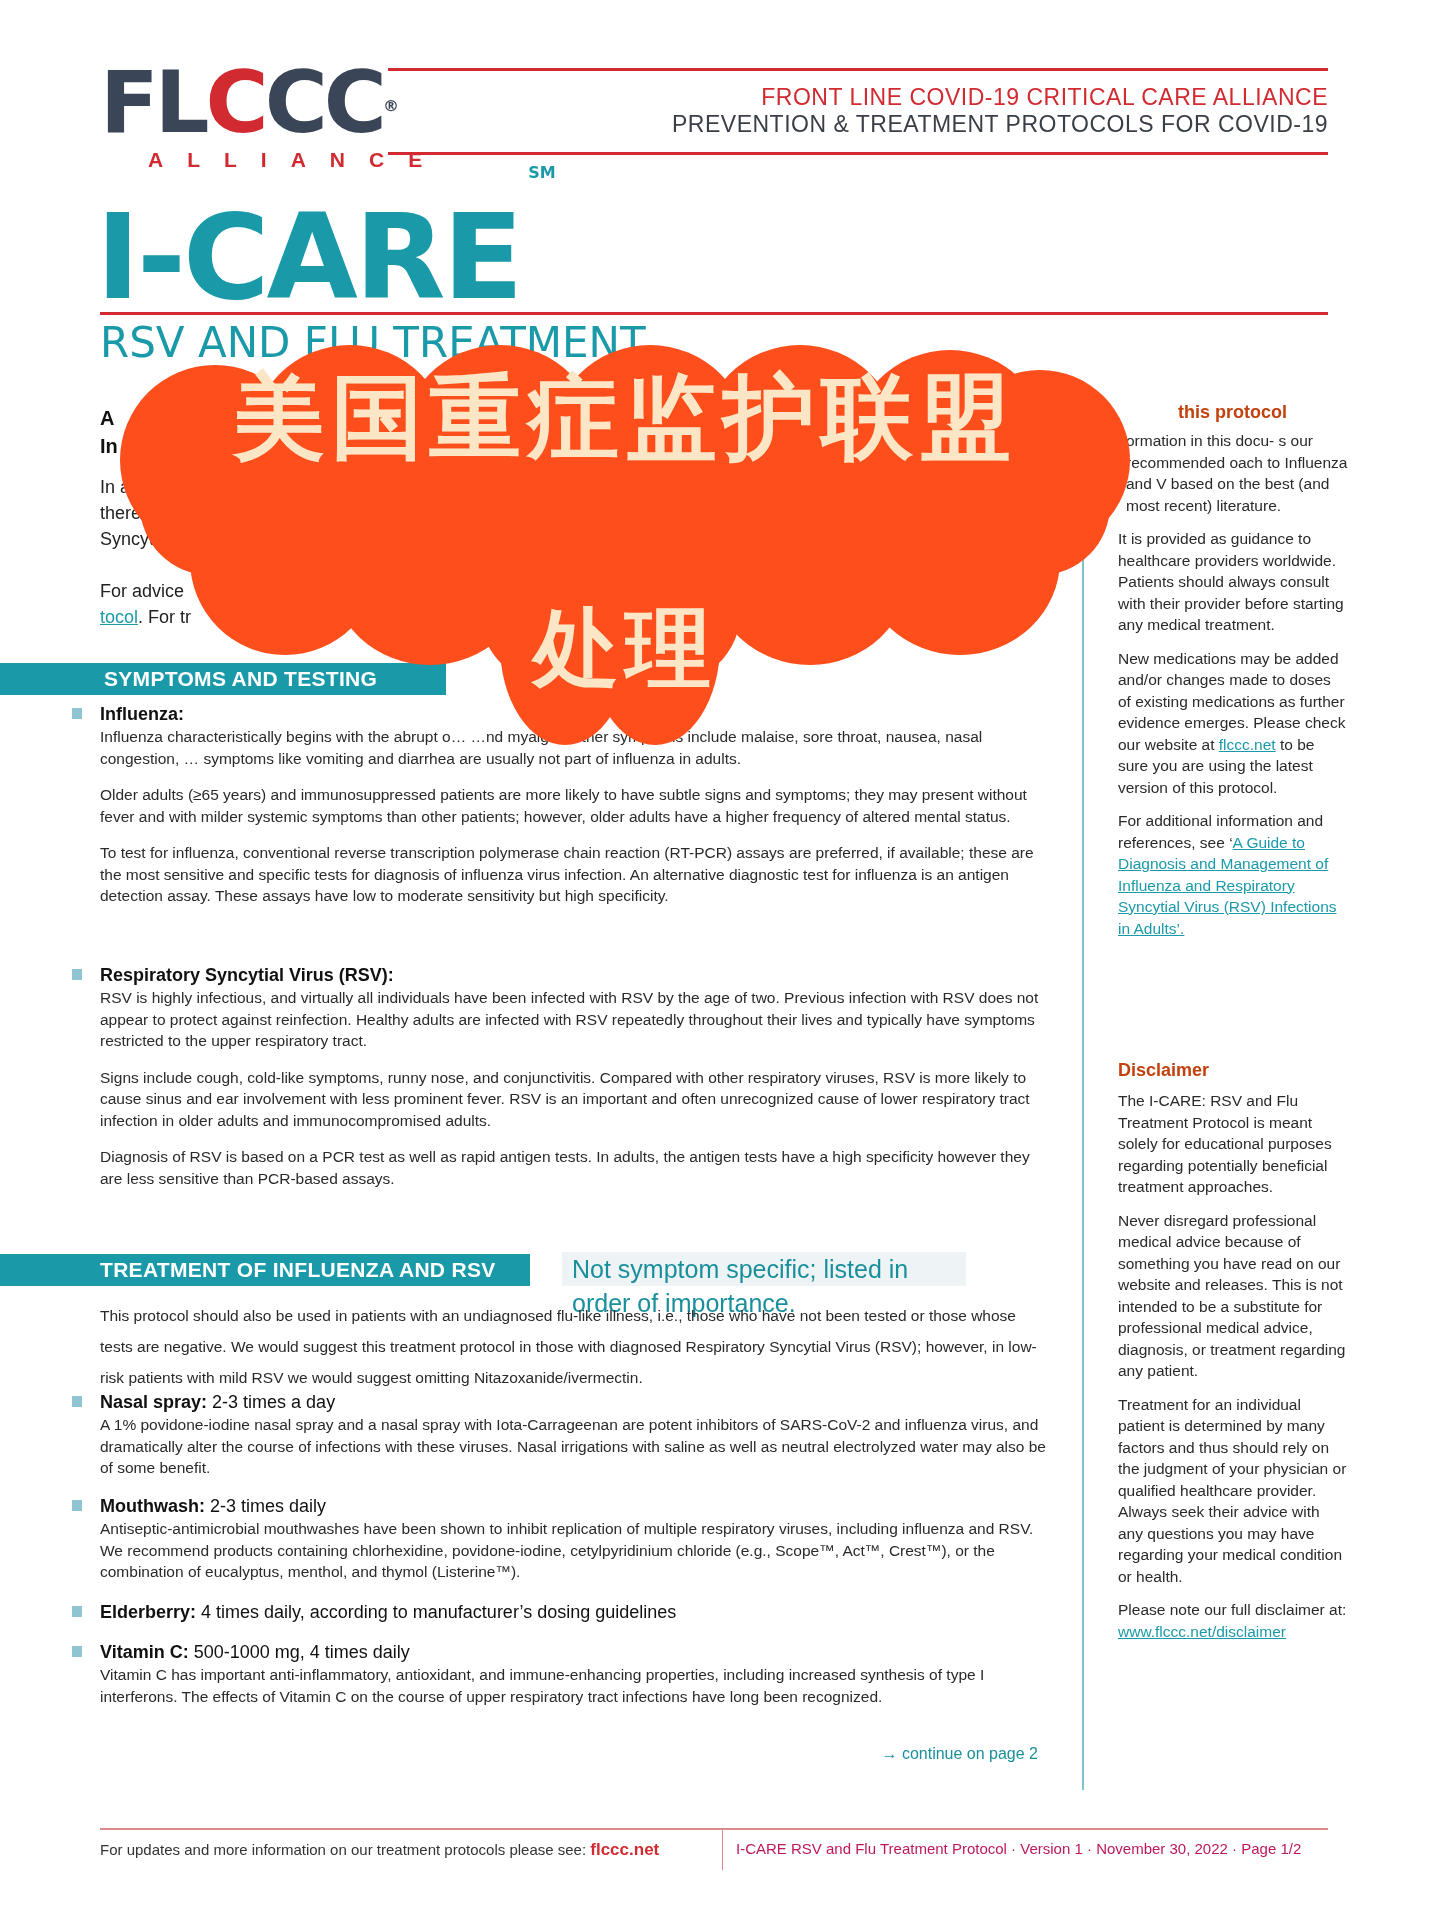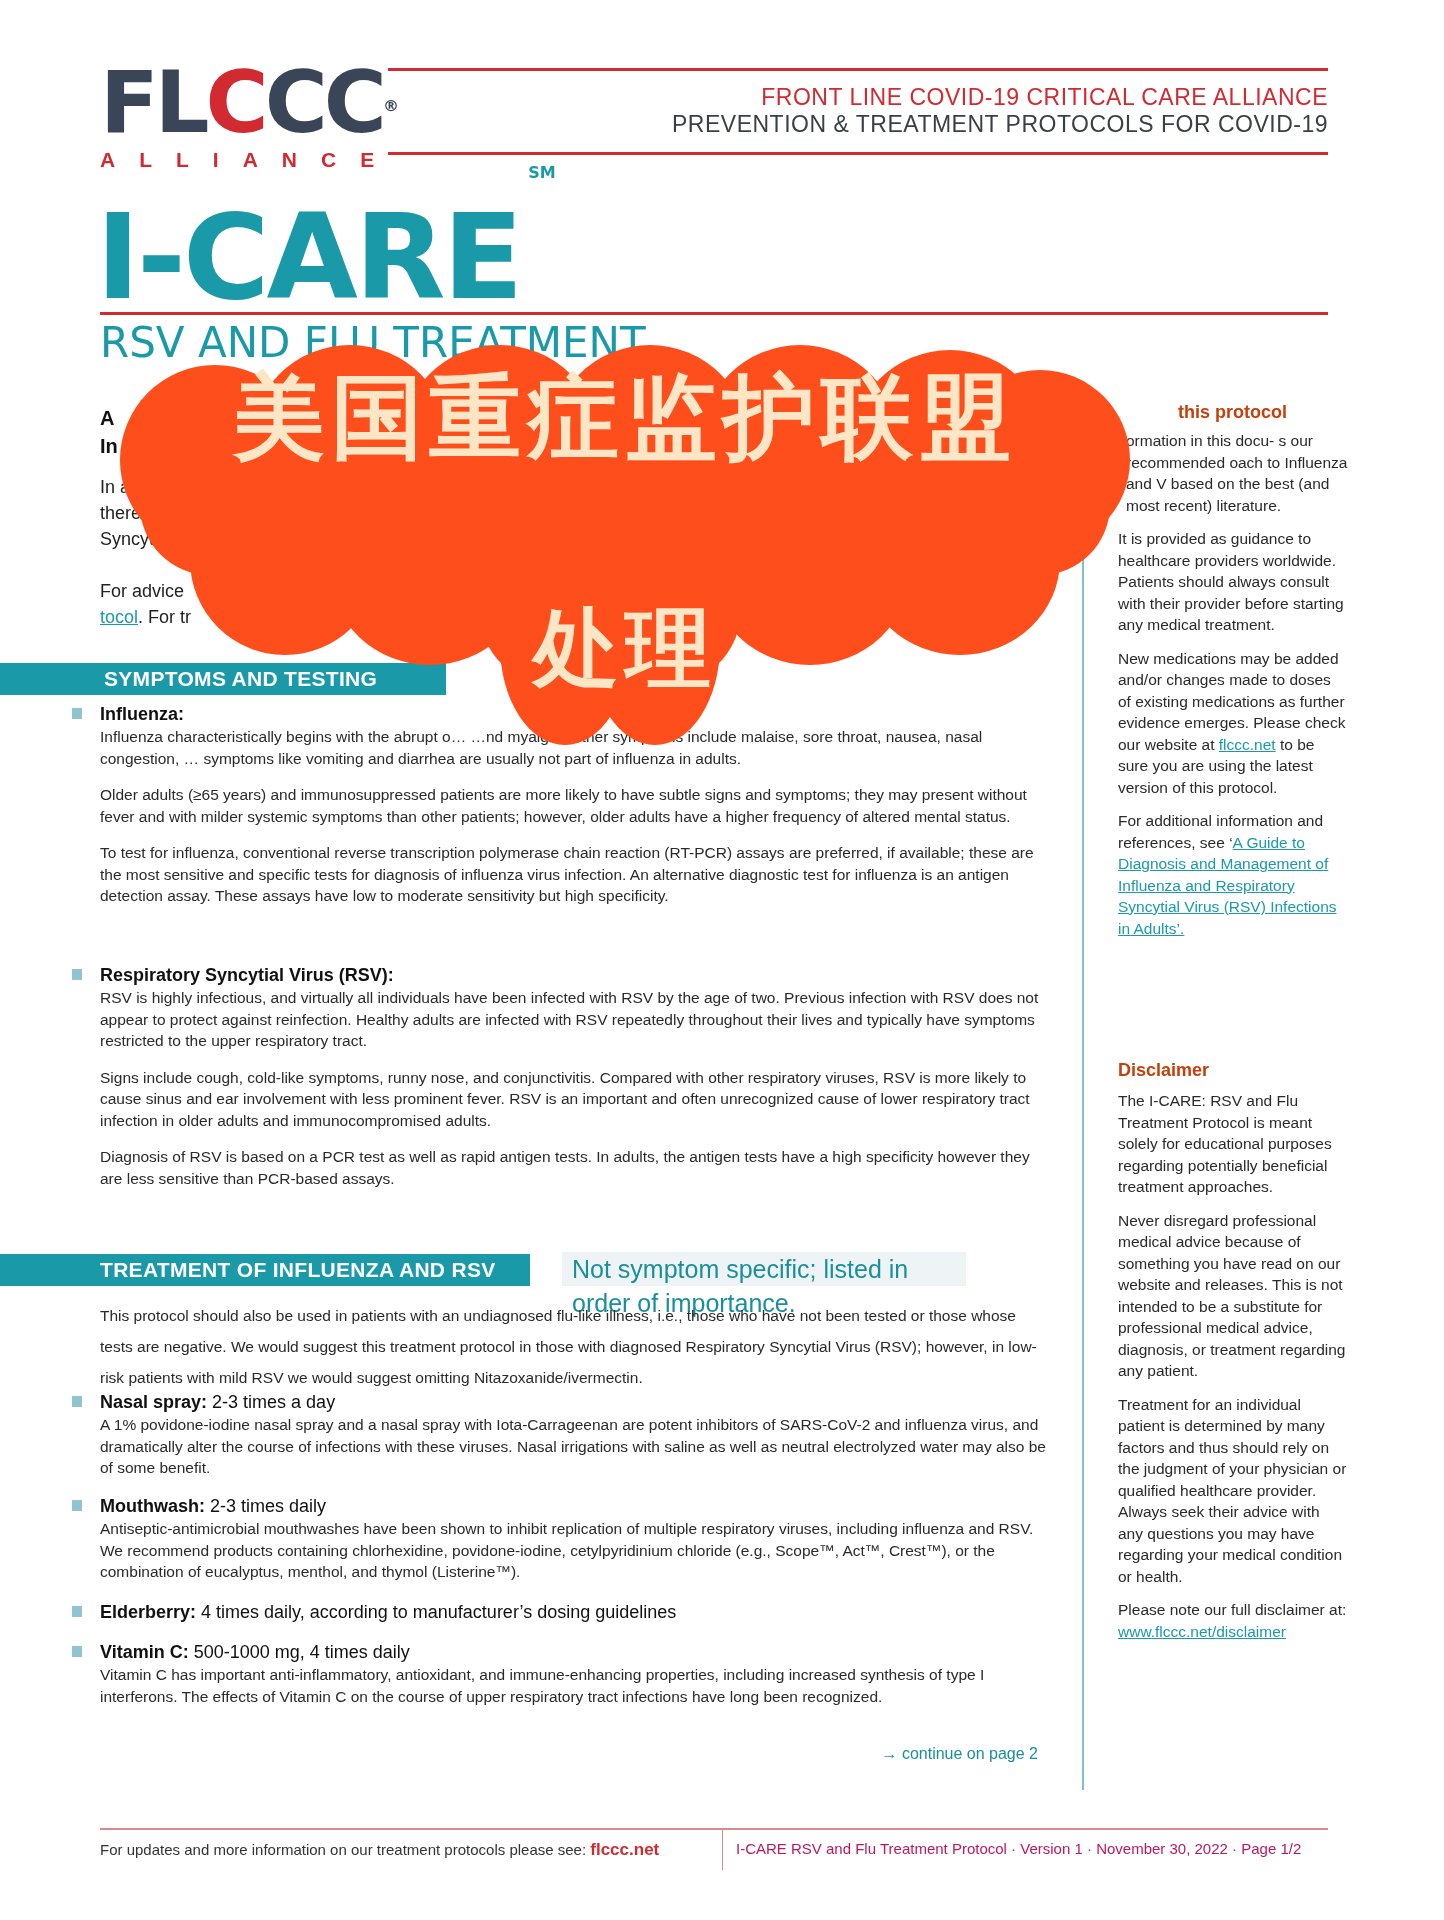--- a/index.html
+++ b/index.html
@@ -6,21 +6,21 @@
   html, body { width: 1444px; height: 1920px; background: #ffffff; overflow: hidden; }
   body { position: relative; font-family: "Liberation Sans", "DejaVu Sans", sans-serif; color: #222; }
 
   .abs { position: absolute; }
 
   
   .logo { left: 100px; top: 62px; width: 270px; }
   .logo-main { font-family: "DejaVu Sans", sans-serif; font-weight: bold; font-size: 86px; line-height: 80px; letter-spacing: -4px; color: #3a4657; }
   .logo-main .red { color: #d12a30; }
   .logo-reg { font-size: 16px; vertical-align: top; position: relative; top: 4px; letter-spacing: 0; }
-  .logo-sub { font-size: 21px; letter-spacing: 24px; color: #d12a30; margin-top: 6px; font-weight: bold; }
+  .logo-sub { font-size: 21px; letter-spacing: 24px; color: #d12a30; margin-top: 6px; font-weight: bold; margin-left: 48px; }
 
   .hdr-rule { height: 3px; background: #d12a30; }
   .hdr-top { left: 388px; top: 68px; width: 940px; }
   .hdr-bot { left: 388px; top: 152px; width: 940px; }
   .hdr-line1 { right: 116px; top: 84px; font-size: 23px; color: #d12a30; letter-spacing: 0.5px; }
   .hdr-line2 { right: 116px; top: 111px; font-size: 23px; color: #3a3f47; letter-spacing: 0.5px; }
 
   .title { left: 96px; top: 198px; font-family: "DejaVu Sans", sans-serif; font-weight: bold; font-size: 118px; line-height: 110px; color: #1a9aa8; letter-spacing: -3px; }
   .title sup { font-size: 16px; letter-spacing: 0; position: relative; top: -80px; margin-left: 8px; }
   .title-rule { left: 100px; top: 312px; width: 1228px; height: 3px; background: #d12a30; }

